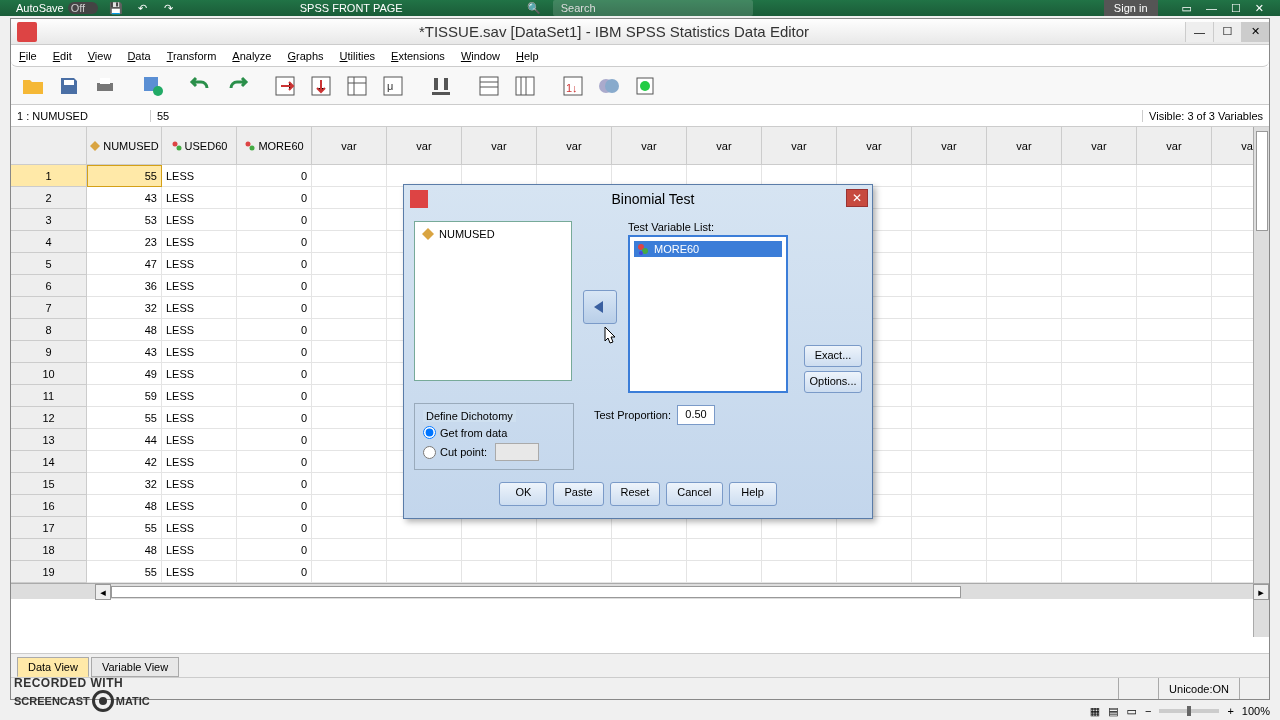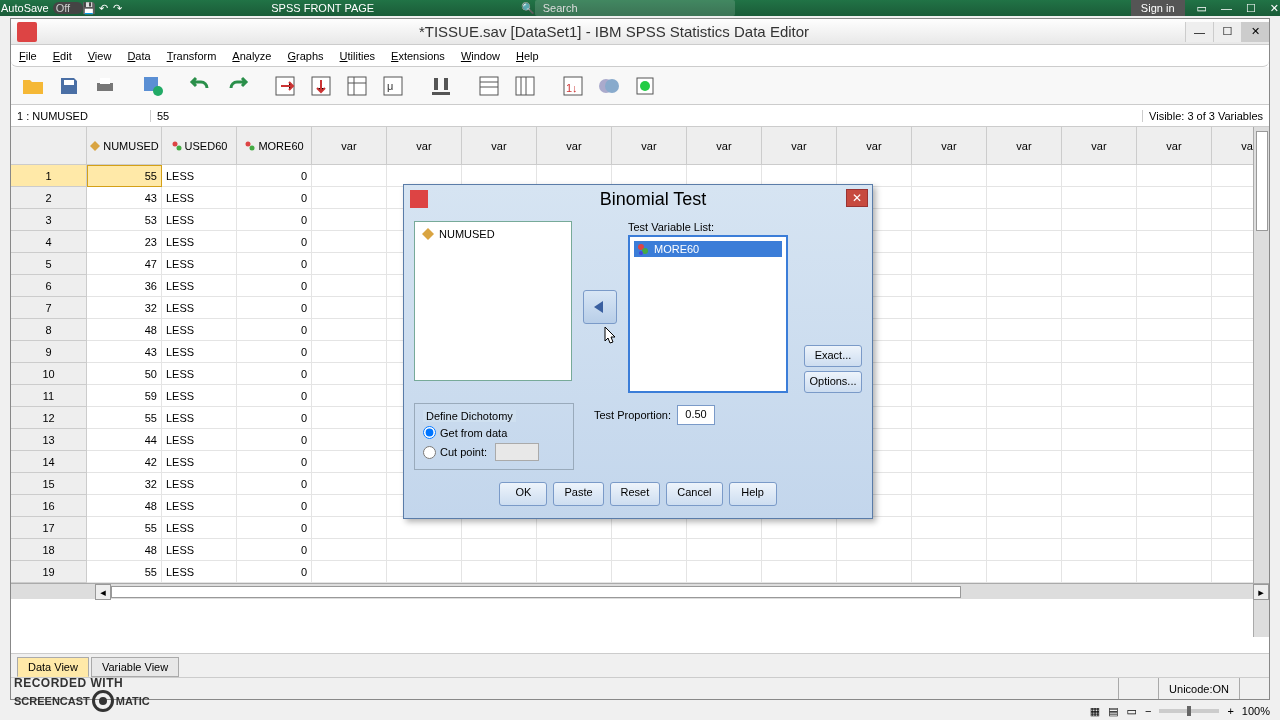--- a/index.html
+++ b/index.html
@@ -1,19 +1,19 @@
 <!DOCTYPE html>
 <html><head>
 <meta charset="utf-8">
 <style>
 * { margin: 0; padding: 0; box-sizing: border-box; font-family: Tahoma, sans-serif; font-size: 11px; }
 body { background: #f0f0f0; width: 1280px; height: 720px; overflow: hidden; position: relative; }
 
 
-.excel-top { height: 16px; background: linear-gradient(#217346,#1a5c38); display: flex; align-items: center; color: white; padding: 0 1px; }
+.excel-top { height: 16px; background: linear-gradient(#217346,#1a5c38); display: flex; align-items: center; color: white; padding: 0 16px; gap: 12px; }
 .autosave { display: flex; align-items: center; gap: 4px; }
 .autosave-toggle { width: 30px; height: 12px; background: #444; border-radius: 6px; display: flex; align-items: center; padding: 0 3px; font-size: 8px; color: #ccc; }
 .excel-icon { width: 14px; height: 14px; display: inline-flex; align-items: center; justify-content: center; color: white; }
 .excel-title { flex: 1; text-align: center; color: white; }
 .excel-search { background: rgba(255,255,255,0.15); padding: 2px 8px; border-radius: 2px; color: #ddd; width: 200px; }
 .excel-signin { background: #555; padding: 2px 10px; color: white; }
 .excel-btns { display: flex; gap: 14px; margin-left: 12px; }
 
 
 .spss-window { position: absolute; top: 18px; left: 10px; right: 10px; bottom: 20px; background: #fff; border: 1px solid #888; display: flex; flex-direction: column; }
@@ -60,21 +60,21 @@
 .spss-tab.active { background: #ffe9a8; border-bottom-color: #ffe9a8; }
 
 .spss-status { height: 22px; display: flex; align-items: center; border-top: 1px solid #ccc; background: #f0f0f0; font-size: 11px; }
 .spss-status .sp { flex: 1; }
 .spss-status .seg { border-left: 1px solid #aaa; padding: 0 10px; height: 100%; display: flex; align-items: center; }
 
 
 .dialog { position: absolute; left: 403px; top: 184px; width: 470px; background: linear-gradient(#d6e4f2,#c3d6ec); border: 1px solid #5a7ca8; box-shadow: 3px 3px 6px rgba(0,0,0,0.3); }
 .dlg-title { height: 28px; display: flex; align-items: center; position: relative; }
 .dlg-title-icon { width: 18px; height: 18px; margin: 0 6px; background: #d44; }
-.dlg-title-text { flex: 1; text-align: center; font-size: 18px; }
+.dlg-title-text { flex: 1; text-align: center; font-size: 14px; }
 .dlg-close { position: absolute; right: 4px; top: 4px; width: 22px; height: 18px; background: #c74a3f; color: white; display: flex; align-items: center; justify-content: center; border: 1px solid #933; font-size: 12px;}
 .dlg-body { padding: 8px 10px 12px; }
 .dlg-cols { display: flex; gap: 10px; }
 .varlist { width: 160px; height: 160px; background: white; border: 1px solid #7a9; padding: 4px; }
 .varlist.sel { border: 2px solid #3b7dd8; }
 .varitem { display: flex; align-items: center; gap: 4px; padding: 1px 2px; }
 .varitem.hl { background: #3b7dd8; color: white; }
 .varicon { width: 14px; height: 14px; }
 .move-col { width: 36px; display: flex; align-items: center; justify-content: center; }
 .move-btn { width: 34px; height: 34px; background: linear-gradient(#d8e6f5,#b8cee8); border: 1px solid #7a9ac8; border-radius: 3px; display: flex; align-items: center; justify-content: center; }
@@ -438,21 +438,21 @@
         <div class="cell"></div>
         <div class="cell"></div>
         <div class="cell"></div>
         <div class="cell"></div>
         <div class="cell"></div>
         <div class="cell"></div>
         <div class="cell"></div>
         <div class="cell"></div>
         <div class="cell"></div>
         <div class="rh">10</div>
-        <div class="cell num">50</div>
+        <div class="cell num">49</div>
         <div class="cell">LESS</div>
         <div class="cell num">0</div>
         <div class="cell"></div>
         <div class="cell"></div>
         <div class="cell"></div>
         <div class="cell"></div>
         <div class="cell"></div>
         <div class="cell"></div>
         <div class="cell"></div>
         <div class="cell"></div>

